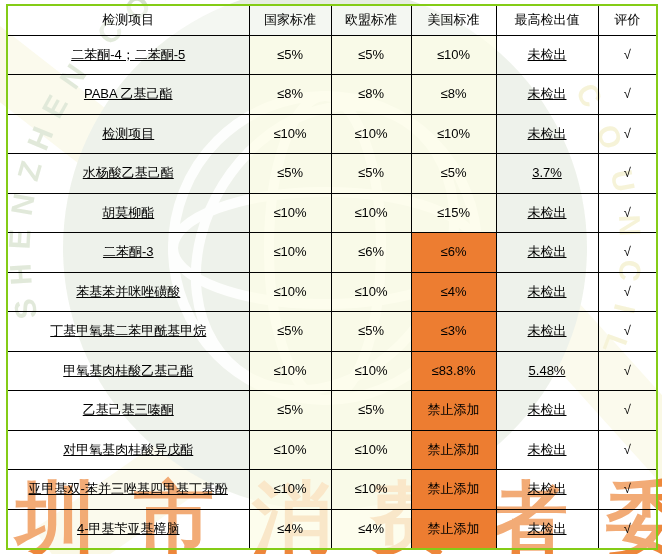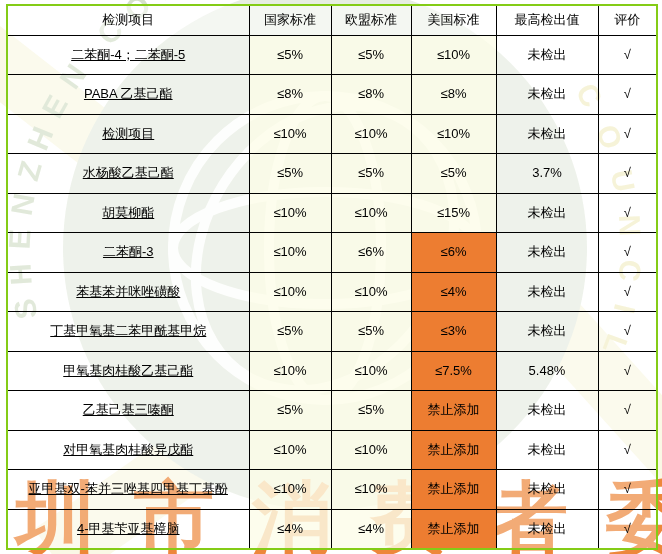--- a/index.html
+++ b/index.html
@@ -16,21 +16,21 @@
   table.report th, table.report td{
     border:1px solid #000;text-align:center;vertical-align:middle;
     font-size:13px;color:#000;padding:0 2px;line-height:1.25;
     overflow:hidden;white-space:nowrap;
   }
   table.report thead tr{height:30px;}
   table.report tbody tr{height:34px;}
   th.hdr{font-weight:normal;background:rgba(255,255,255,0.55);}
   td.c-item{background:rgba(255,255,255,0.30);text-decoration:underline;}
   td.c-std{background:rgba(252,252,233,0.82);}
-  td.c-det{background:rgba(255,255,255,0.30);}
+  td.c-det{background:rgba(255,255,255,0.30);text-decoration:underline;}
   td.c-eval{background:rgba(255,255,255,0.30);}
   td.hl{background:var(--hl,#ED7D31) !important;}
 </style>
 </head>
 <body>
 
 <div class="stage">
 
   <svg class="wm-svg" width="662" height="554" viewBox="0 0 662 554">
 
@@ -143,21 +143,21 @@
           <td class="c-std">≤5%</td>
           <td class="c-std">≤5%</td>
           <td class="c-std hl">≤3%</td>
           <td class="c-det">未检出</td>
           <td class="c-eval">√</td>
         </tr>
         <tr>
           <td class="c-item">甲氧基肉桂酸乙基己酯</td>
           <td class="c-std">≤10%</td>
           <td class="c-std">≤10%</td>
-          <td class="c-std hl">≤7.5%</td>
+          <td class="c-std hl">≤83.8%</td>
           <td class="c-det">5.48%</td>
           <td class="c-eval">√</td>
         </tr>
         <tr>
           <td class="c-item">乙基己基三嗪酮</td>
           <td class="c-std">≤5%</td>
           <td class="c-std">≤5%</td>
           <td class="c-std hl">禁止添加</td>
           <td class="c-det">未检出</td>
           <td class="c-eval">√</td>

